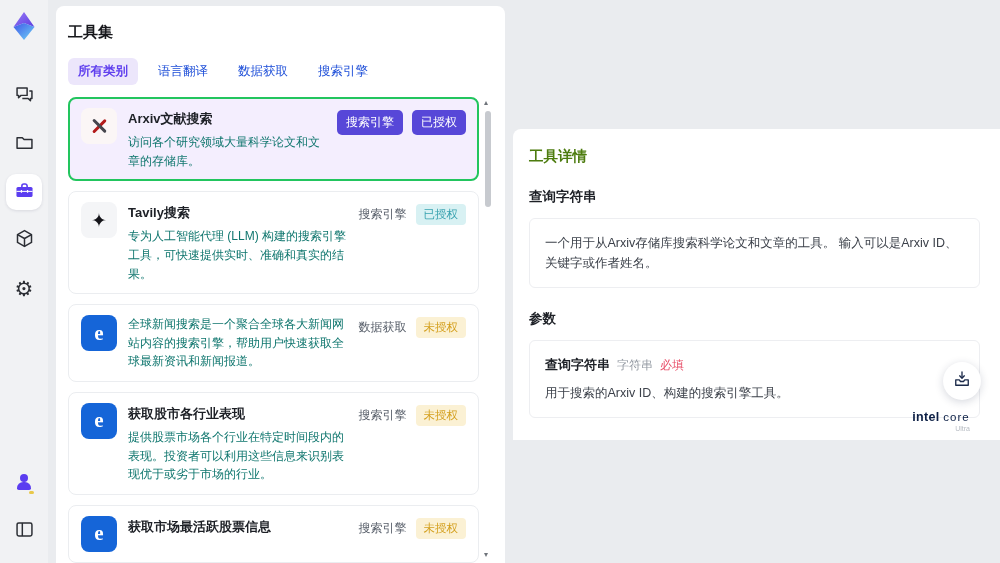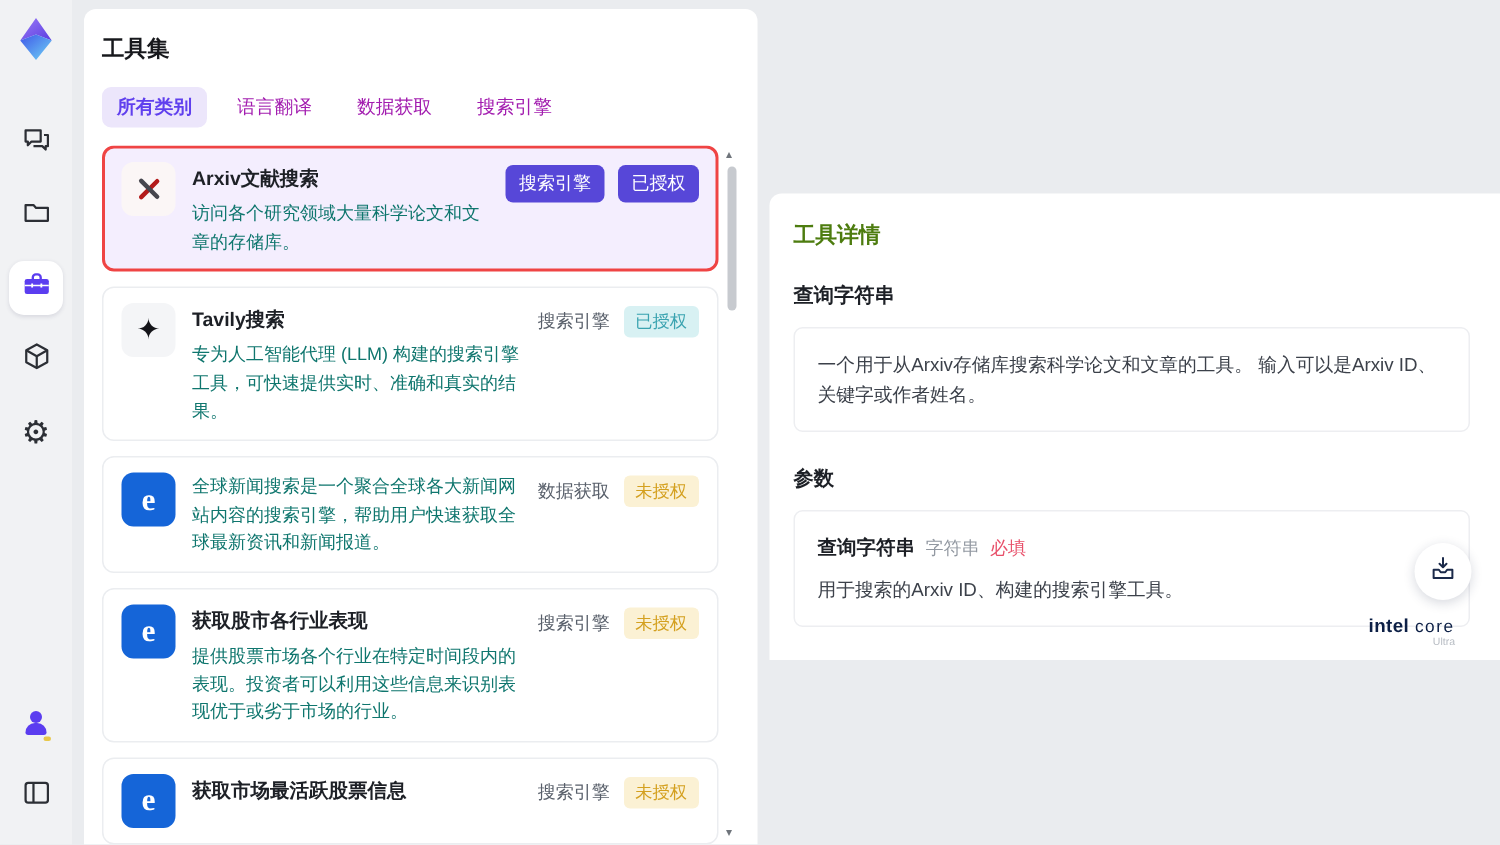--- a/index.html
+++ b/index.html
@@ -42,33 +42,33 @@
   .panel-right {
     flex:1; background:#fff; border-radius:8px 0 0 0;
     padding:18px 20px 0 16px; position:relative; overflow:hidden;
   }
 
   .page-title { font-size:15px; font-weight:bold; margin-bottom:16px; color:#17181c; }
 
   
   .tabs { display:flex; align-items:center; gap:10px; margin-bottom:12px; }
   .tab {
-    font-size:12.5px; color:#a21caf; padding:5px 10px; border-radius:6px;
+    font-size:12.5px; color:#1d4ed8; padding:5px 10px; border-radius:6px;
     cursor:pointer; white-space:nowrap;
   }
   .tab.active { background:#ece6fb; color:#6040ee; font-weight:bold; }
 
   
   .tool-list { position:relative; flex:1; padding-right:14px; display:flex; flex-direction:column; gap:10px; overflow:hidden; }
   .tool-card {
     border:1px solid #ebedf0; border-radius:8px; background:#fff;
     padding:10px 12px; display:flex; align-items:flex-start; cursor:pointer;
     flex-shrink:0;
   }
-  .tool-card.selected { border:2px solid #ef4444; background:#f4eefe; padding:9px 11px; }
+  .tool-card.selected { border:2px solid #22c55e; background:#f4eefe; padding:9px 11px; }
   .tool-icon {
     width:36px; height:36px; border-radius:8px; background:#f4f5f7;
     margin-right:11px; flex-shrink:0; position:relative;
     display:flex; align-items:center; justify-content:center;
     font-size:18px; line-height:1; overflow:hidden;
   }
   .icon-arxiv { background:#fbf6f6; }
   .icon-arxiv::before, .icon-arxiv::after {
     content:""; position:absolute; left:17px; top:9px; width:2.6px; height:18px; border-radius:2px;
   }

